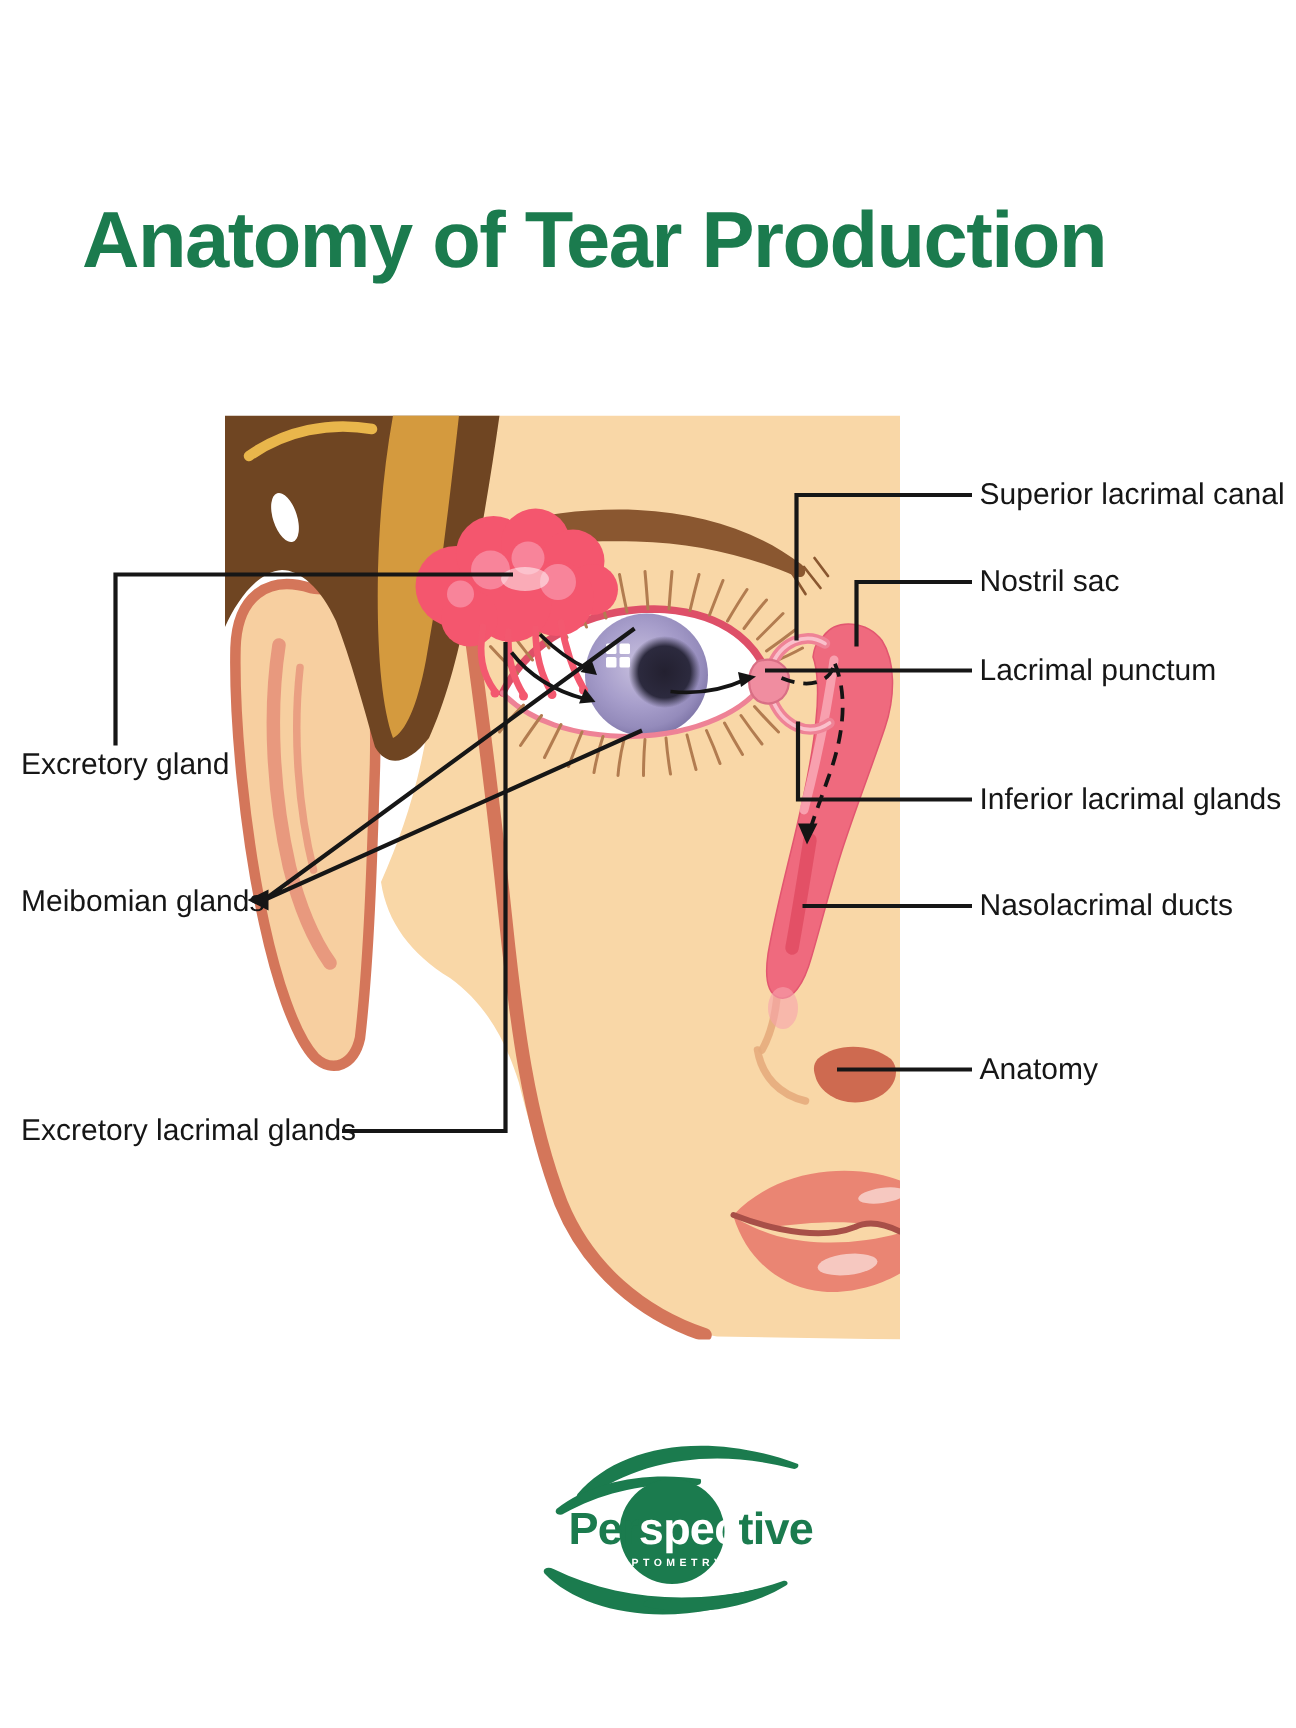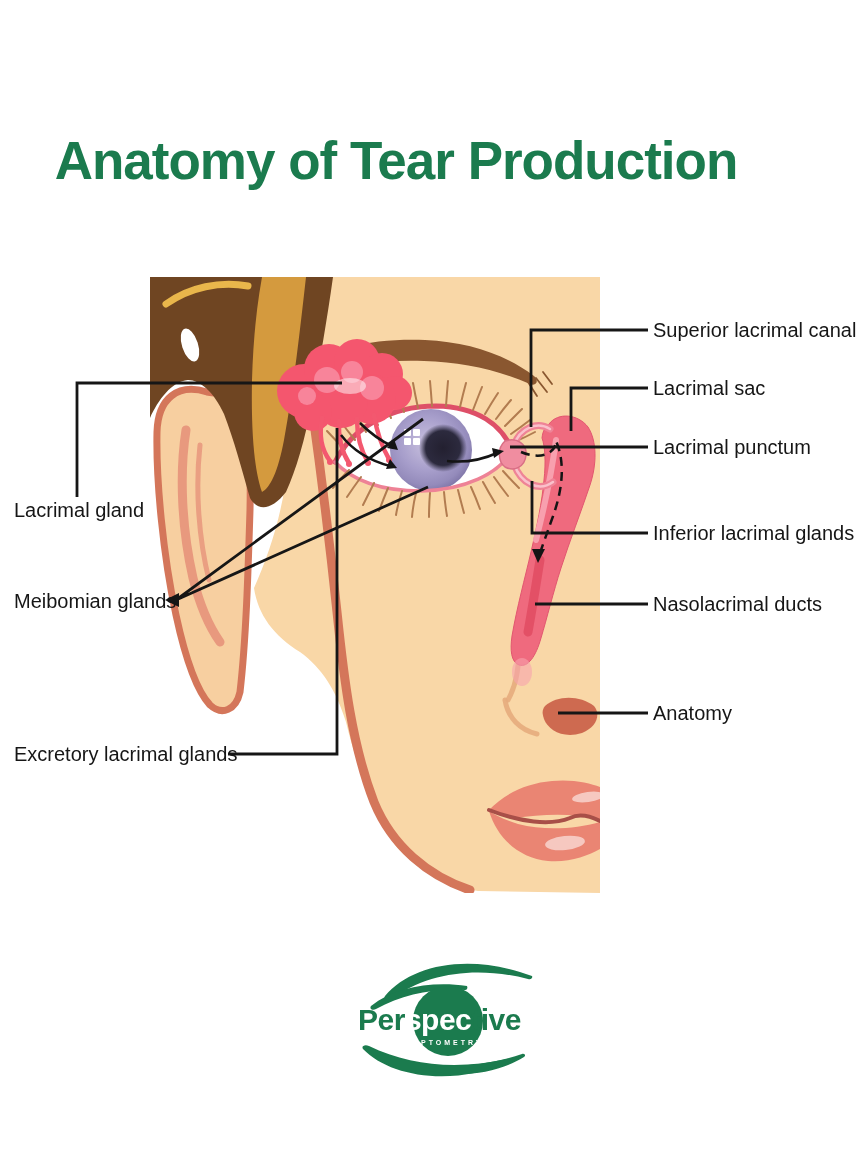--- a/index.html
+++ b/index.html
@@ -11,21 +11,21 @@
     position:absolute;top:94px;left:0;width:792px;text-align:center;
     font-size:53px;font-weight:bold;letter-spacing:-1px;color:#1B7B4E;
     font-family:"Liberation Sans",sans-serif;
   }
   .art{position:absolute;left:0;top:0;}
   .label{
     position:absolute;font-size:20px;color:#161616;line-height:1.05;
     white-space:nowrap;font-family:"Liberation Sans",sans-serif;
   }
   .logo-word{
-    position:absolute;left:358px;top:1004px;width:184px;text-align:left;
+    position:absolute;left:358px;top:1004px;width:184px;text-align:right;
     font-size:30px;font-weight:bold;letter-spacing:-0.5px;line-height:32px;
   }
   .logo-word .g{color:#1B7B4E;}
   .logo-word .w{color:#ffffff;}
   .logo-sub{
     position:absolute;left:388px;top:1039px;width:120px;text-align:center;
     font-size:7px;font-weight:bold;letter-spacing:3px;color:#ffffff;
   }
 </style>
 </head>
@@ -208,26 +208,26 @@
 
   <g fill="#1B7B4E">
     <path d="M385,996 C412,964 470,953 532,976 C533,978 531,980 528,979 C478,966 428,972 391,999 C387,1001 383,999 385,996 Z"></path>
     <path d="M371,1006 C395,987 432,981 467,986 C468,988 467,990 465,990 C433,988 403,994 376,1009 C373,1011 369,1009 371,1006 Z"></path>
     <circle cx="448" cy="1021" r="35"></circle>
     <path d="M363,1049 C390,1077 452,1087 510,1062 C512,1060 510,1058 507,1059 C458,1070 410,1066 369,1046 C365,1044 361,1046 363,1049 Z"></path>
     <path d="M430,1071 C462,1078 498,1073 524,1057 C526,1056 525,1053 522,1054 C494,1064 462,1067 434,1066 C431,1066 427,1070 430,1071 Z"></path>
   </g>
 </svg>
 
-<div class="label" style="left:14px;top:500px">Lacrimal gland</div>
+<div class="label" style="left:14px;top:500px">Excretory gland</div>
 <div class="label" style="left:14px;top:591px">Meibomian glands</div>
 <div class="label" style="left:14px;top:744px">Excretory lacrimal glands</div>
 
 <div class="label" style="left:653px;top:320px">Superior lacrimal canal</div>
-<div class="label" style="left:653px;top:378px">Lacrimal sac</div>
+<div class="label" style="left:653px;top:378px">Nostril sac</div>
 <div class="label" style="left:653px;top:437px">Lacrimal punctum</div>
 <div class="label" style="left:653px;top:523px">Inferior lacrimal glands</div>
 <div class="label" style="left:653px;top:594px">Nasolacrimal ducts</div>
 <div class="label" style="left:653px;top:703px">Anatomy</div>
 
 <div class="logo-word">
   <span class="g">Per</span><span class="w">spec</span><span class="g">tive</span>
 </div>
 <div class="logo-sub">OPTOMETRY</div>
 

